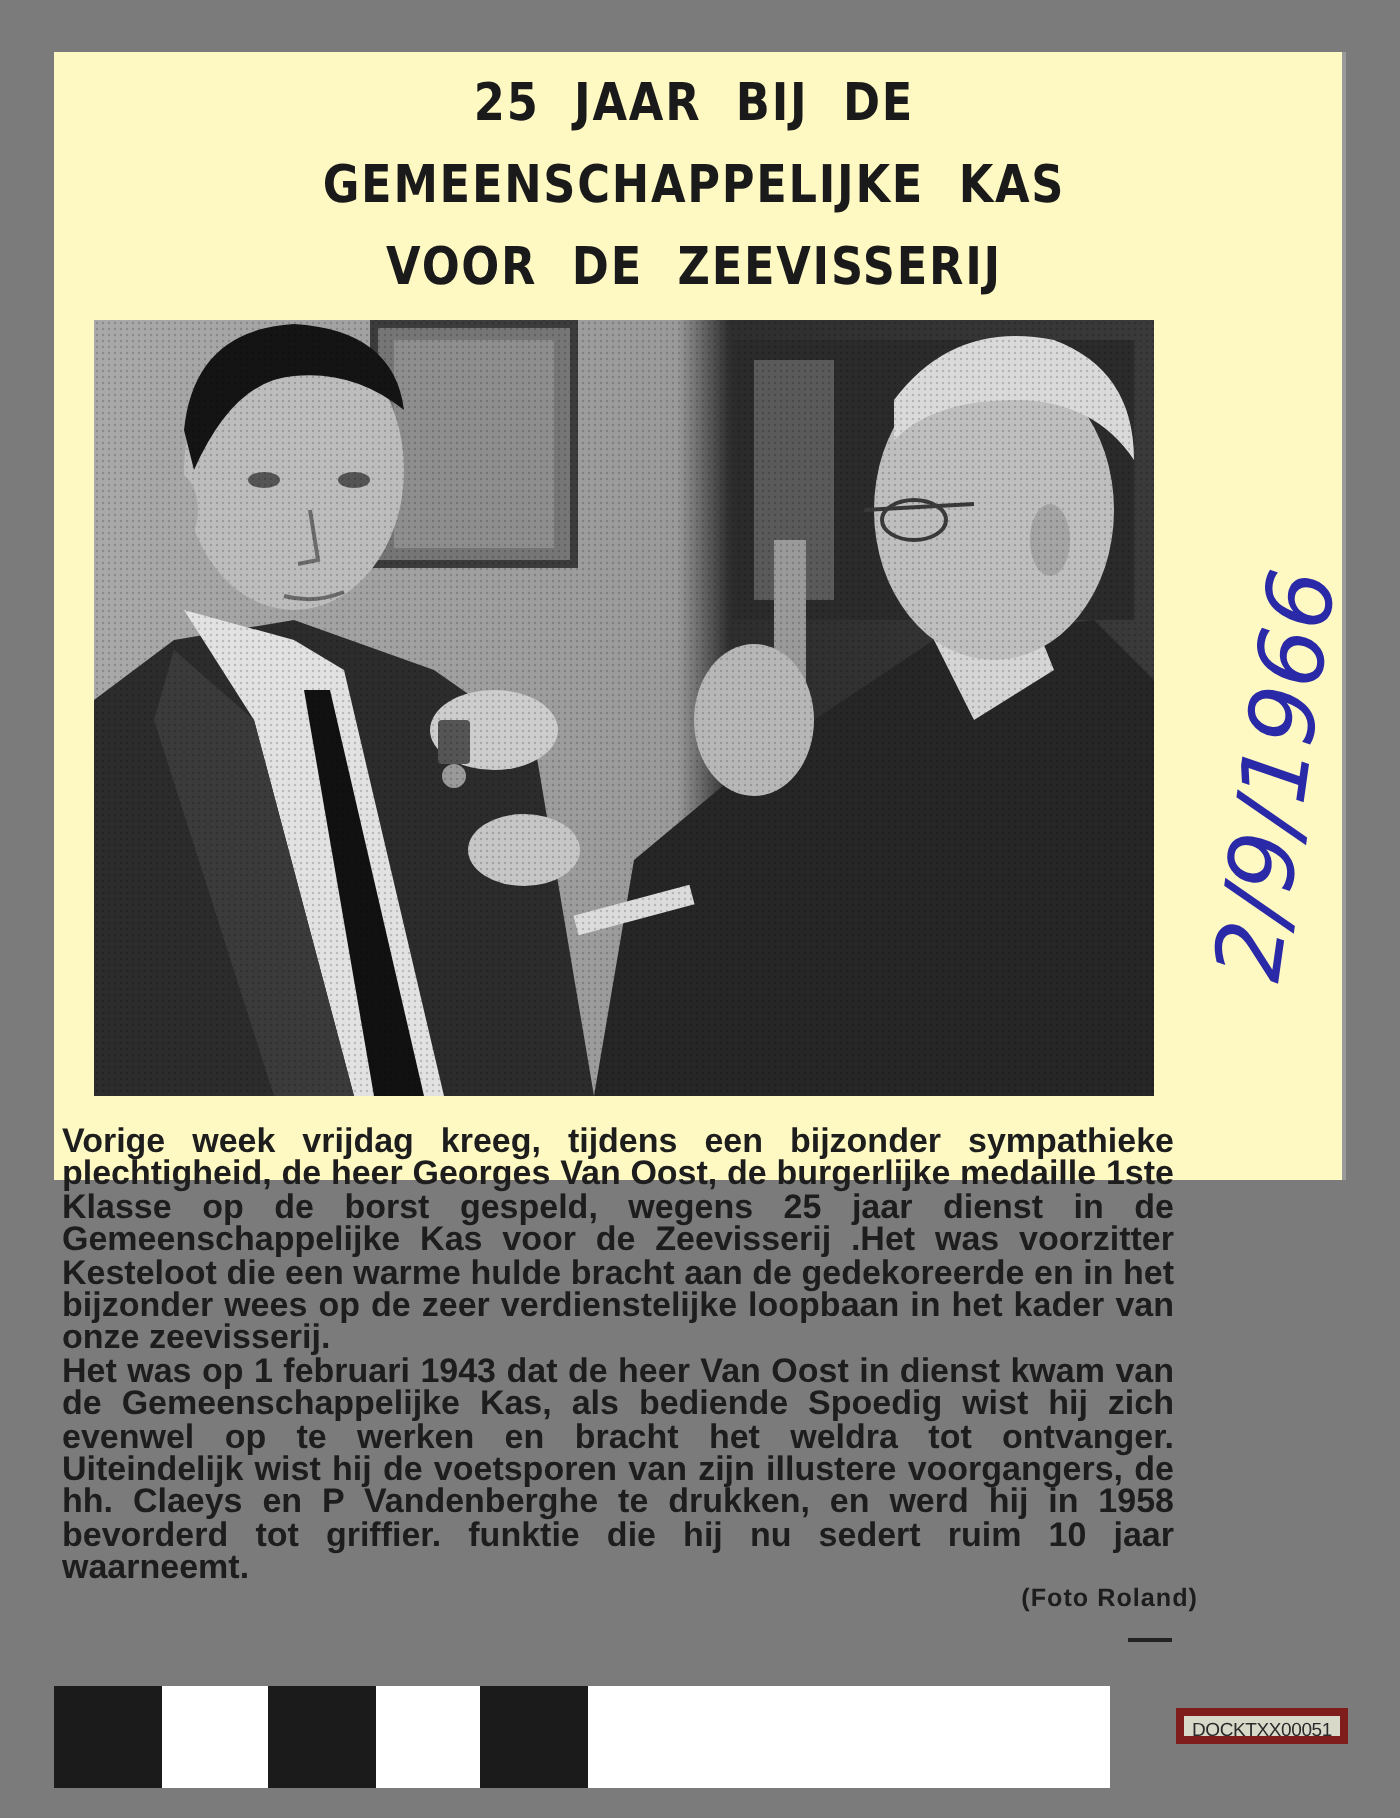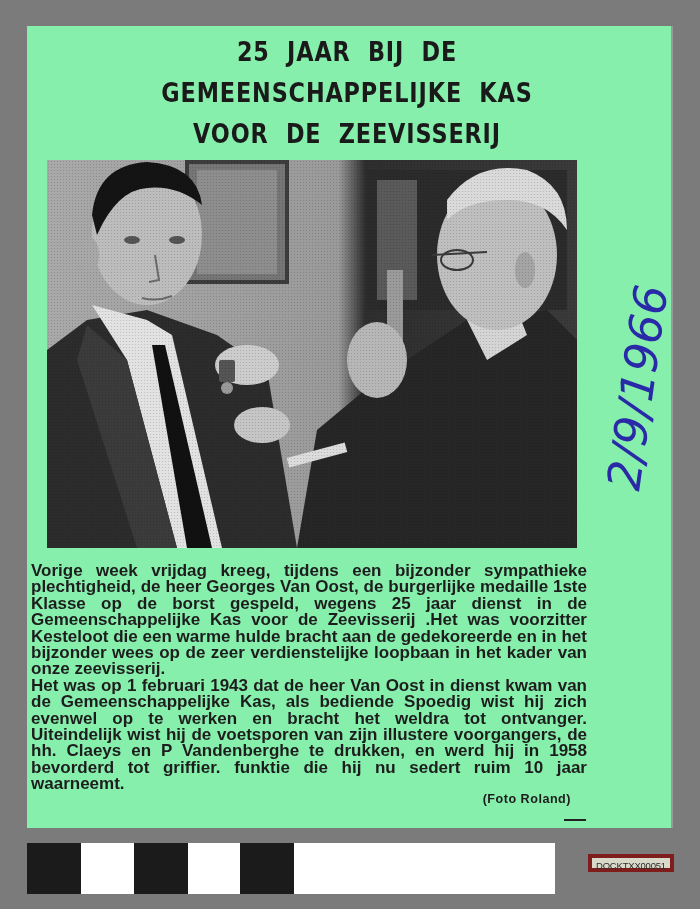--- a/index.html
+++ b/index.html
@@ -5,22 +5,22 @@
     * { margin: 0; padding: 0; box-sizing: border-box; }
     html, body { width: 700px; height: 909px; overflow: hidden; }
     body {
       background: #7b7b7b;
       position: relative;
       font-family: "Liberation Sans", sans-serif;
     }
     .paper {
       position: absolute;
       left: 27px; top: 26px;
-      width: 646px; height: 802px;
-      background: #86efac;
+      width: 646px; height: 564px;
+      background: #fef9c3;
       border-right: 2px solid #9a9a9a;
     }
     .headline {
       position: absolute;
       left: 60px; top: 6px;
       width: 520px;
       text-align: center;
       font-family: "DejaVu Sans", sans-serif;
       font-weight: bold;
       color: #1a1a1a;
@@ -51,21 +51,21 @@
       font-family: "Liberation Sans", sans-serif;
       font-weight: bold;
       color: #1d1d1d;
       font-size: 17px;
       line-height: 16.4px;
       text-align: justify;
     }
     .article p { margin: 0; text-align-last: left; }
     .credit {
       position: absolute;
-      right: 100px; top: 766px;
+      right: 72px; top: 766px;
       font-family: "Liberation Sans", sans-serif;
       font-weight: bold;
       font-size: 12.6px;
       color: #1d1d1d;
       letter-spacing: 0.5px;
       text-align: right;
     }
     .rule {
       position: absolute;
       left: 537px; top: 793px;

